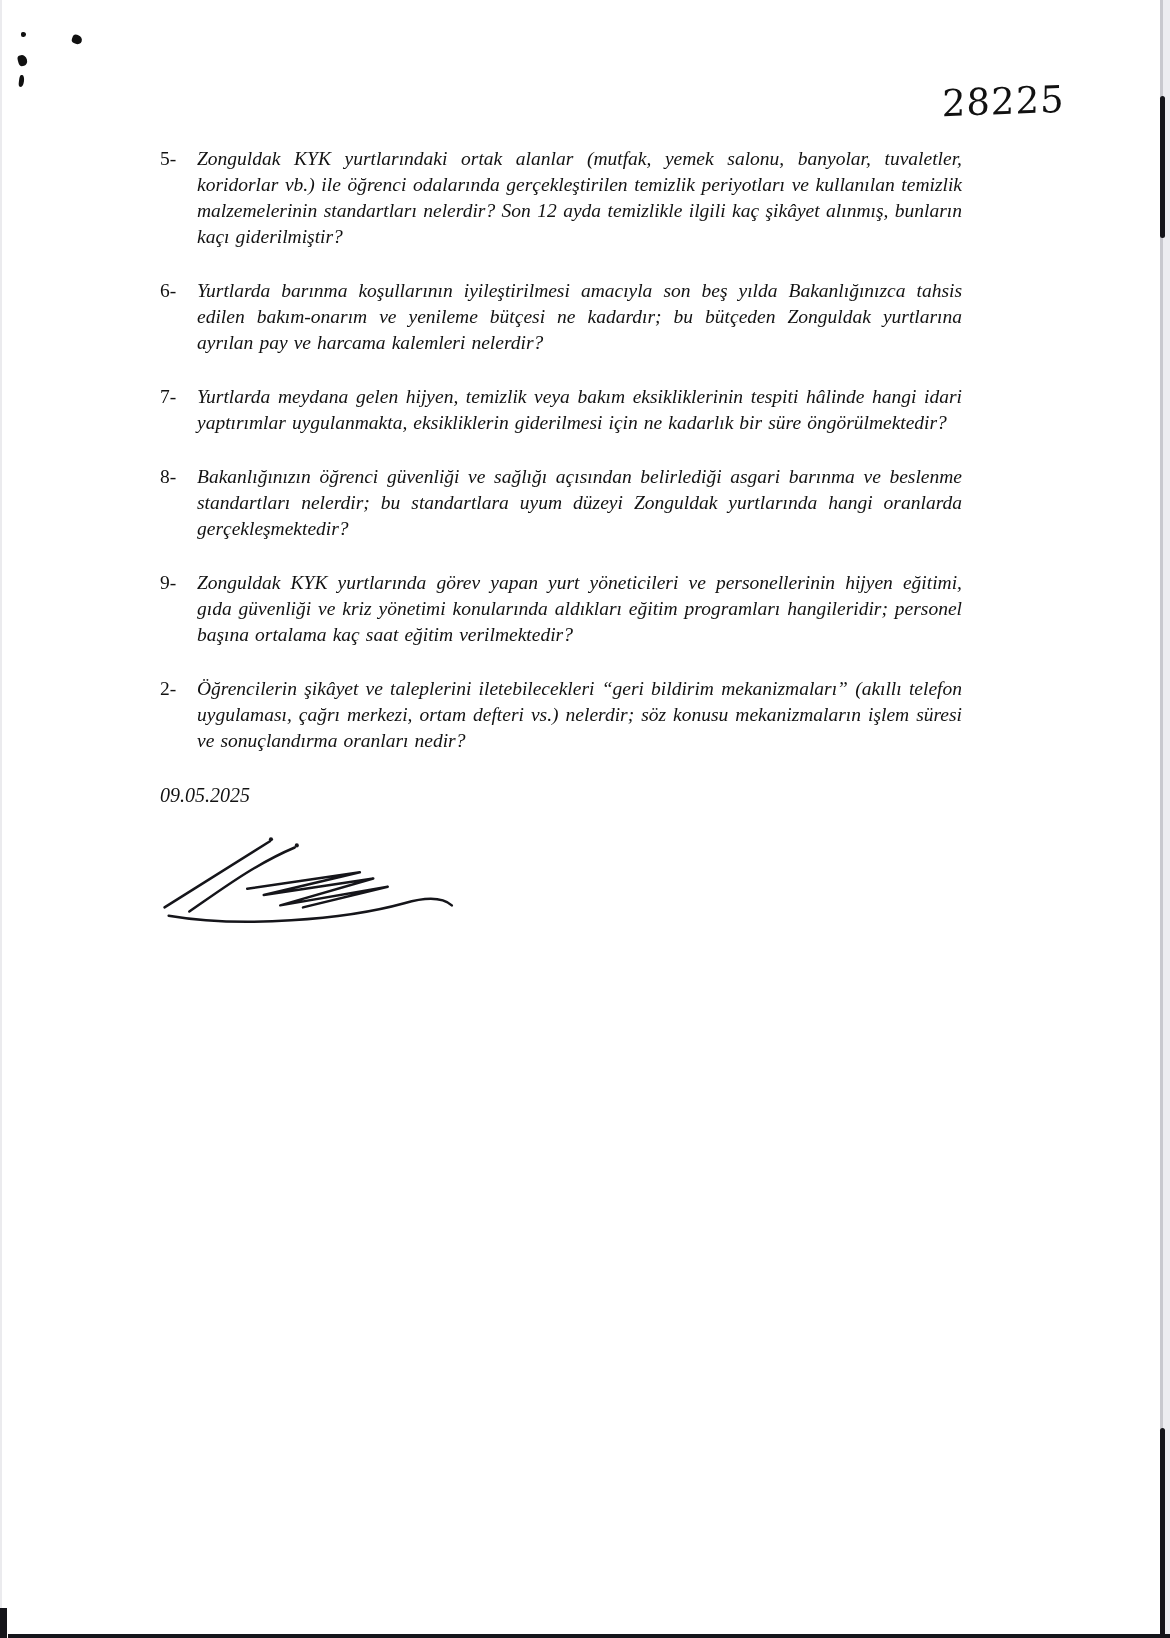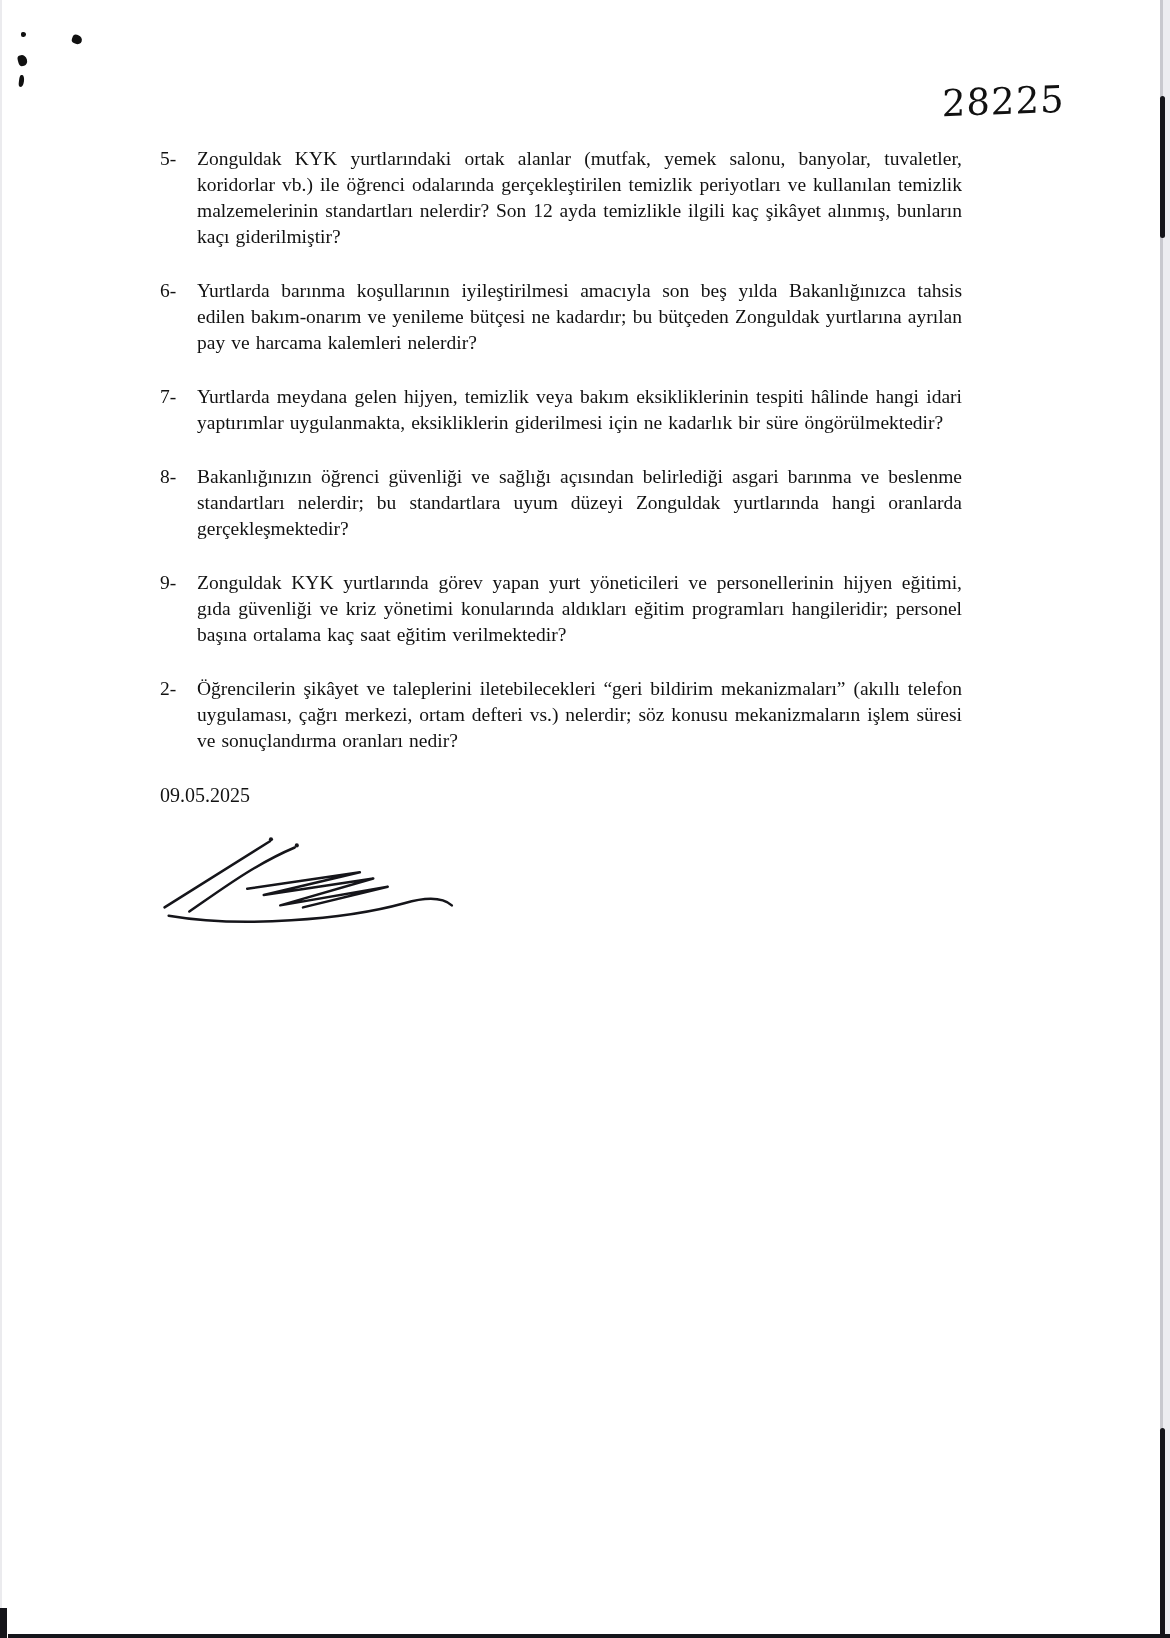--- a/index.html
+++ b/index.html
@@ -70,25 +70,27 @@
     line-height: 26px;
   }
   .q-num {
     flex: 0 0 37px;
     white-space: nowrap;
   }
   .q-text {
     flex: 1 1 auto;
     text-align: justify;
     word-spacing: 1.2px;
+    font-style: italic;
   }
   .date-line {
     margin-top: 12px;
     font-size: 20px;
     line-height: 26px;
+    font-style: italic;
   }
   .signature {
     position: relative;
     margin-top: 16px;
     margin-left: -12px;
     width: 310px; height: 110px;
   }
   .signature svg { display: block; width: 100%; height: 100%; }
 </style>
 </head>

